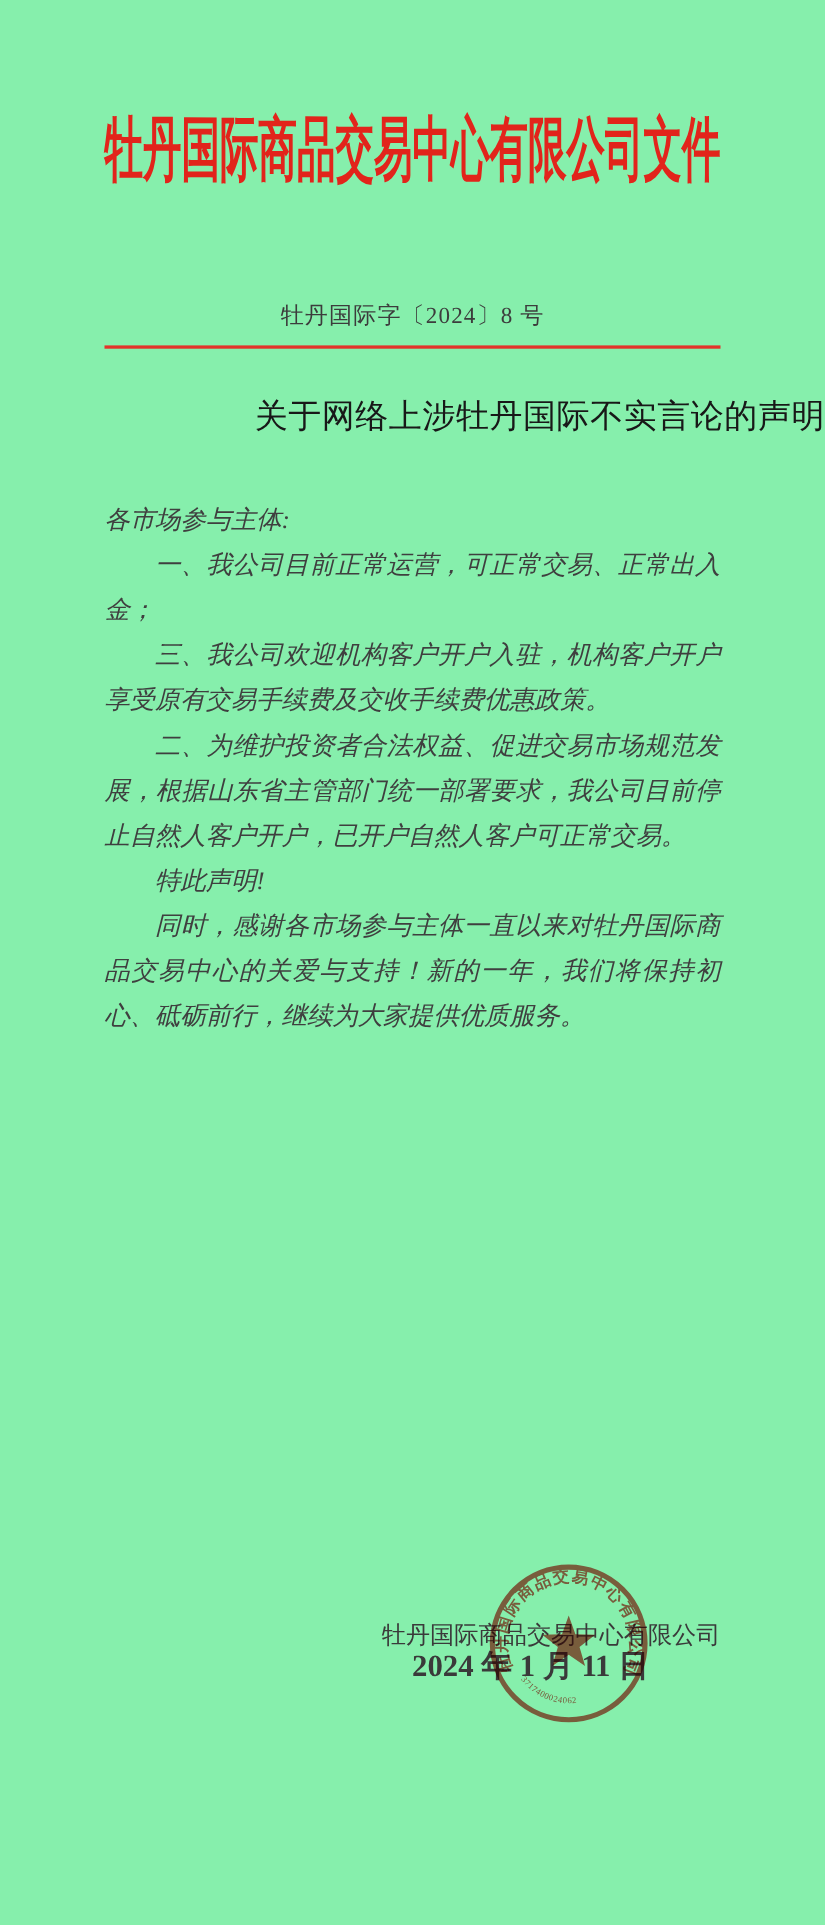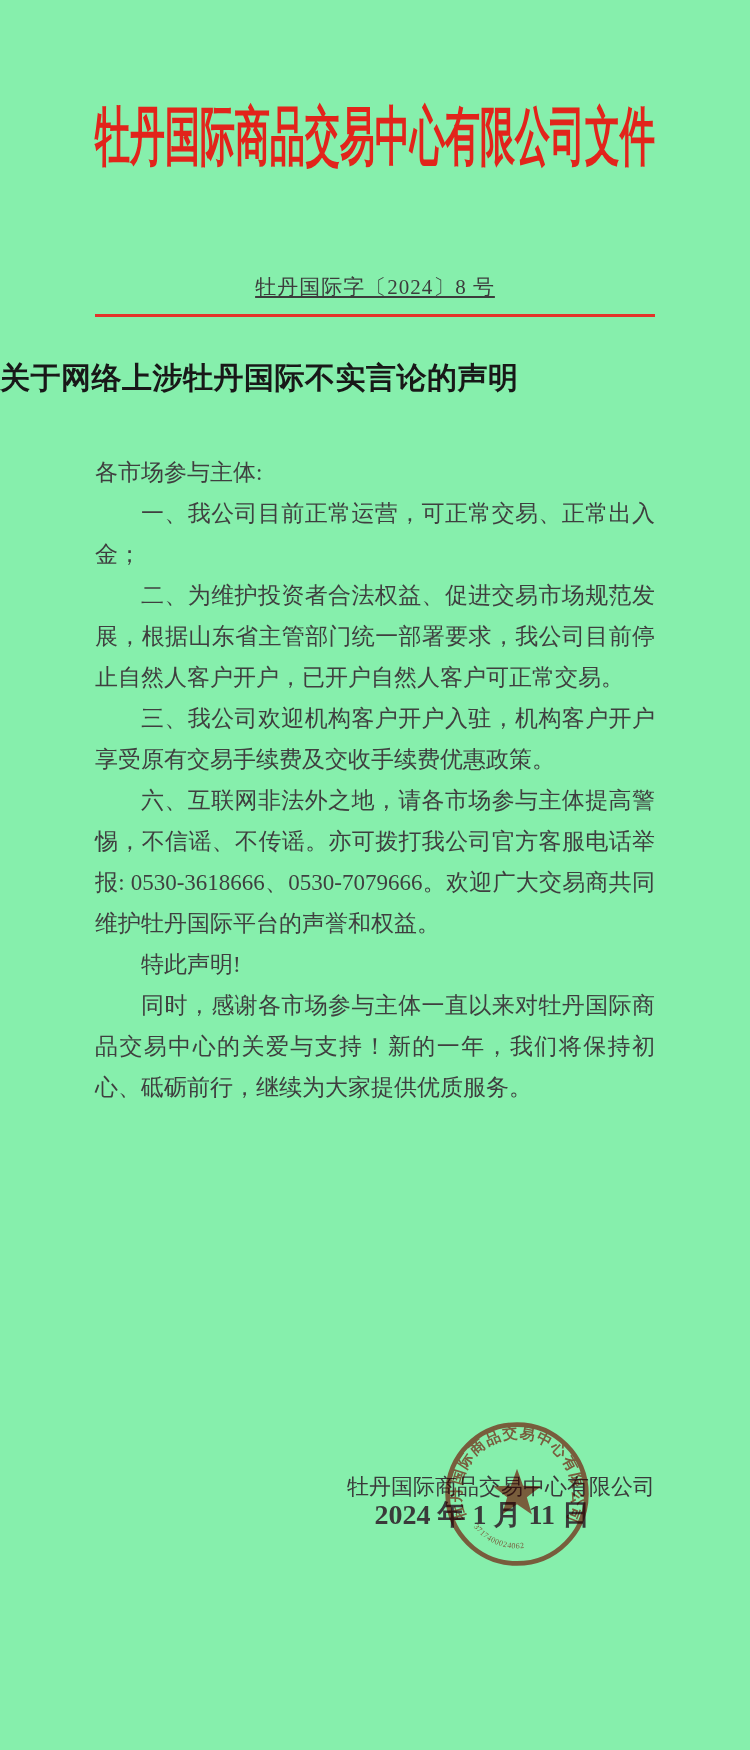--- a/index.html
+++ b/index.html
@@ -9,33 +9,33 @@
     color:var(--body-text,#3f3f3f); overflow:hidden;
   }
   .header-title {
     position:absolute; top:103px; left:0; width:750px; text-align:center;
     font-size:35px; font-weight:bold; color:var(--header-red,#e2241b);
     transform:scaleY(1.82); transform-origin:50% 0; white-space:nowrap;
     letter-spacing:0; line-height:38px;
   }
   .doc-number {
     position:absolute; top:273px; left:0; width:750px; text-align:center;
-    font-size:21px; color:#3c3c3c; letter-spacing:1px;text-decoration:underline;
+    font-size:21px; color:#3c3c3c; letter-spacing:1px;
   }
   .red-line {
     position:absolute; top:314px; left:95px; width:560px; height:3px;
     background:var(--line-red,#e3332a);
   }
   .doc-title {
-    position:absolute; top:358px; left:0; width:750px; margin:0; text-align:left;
-    font-size:30px; font-weight:bold; color:#181818; letter-spacing:0.5px;
+    position:absolute; top:358px; left:0; width:750px; margin:0; text-align:right;
+    font-size:30px; font-weight:normal; color:#181818; letter-spacing:0.5px;
   }
   .body-text {
     position:absolute; top:452px; left:95px; width:560px;
-    font-size:23px; line-height:41px; text-align:justify; text-justify:inter-ideograph;
+    font-size:23px; line-height:41px; text-align:justify; text-justify:inter-ideograph;font-style:italic;
   }
   .body-text p { margin:0; }
   .para { text-indent:2em; }
   .sig-name {
     position:absolute; top:1472px; right:95px; font-size:22px; color:#3a3a3a;
     white-space:nowrap;
   }
   .sig-date {
     position:absolute; top:1496px; right:160px; font-size:28px; color:#3a3a3a;
     white-space:nowrap;
@@ -60,23 +60,22 @@
 
   <div class="doc-number">牡丹国际字〔2024〕8 号</div>
 
   <div class="red-line"></div>
 
   <h1 class="doc-title">关于网络上涉牡丹国际不实言论的声明</h1>
 
   <div class="body-text">
     <p class="salutation">各市场参与主体:</p>
     <p class="para">一、我公司目前正常运营，可正常交易、正常出入金；</p>
+    <p class="para">三、我公司欢迎机构客户开户入驻，机构客户开户享受原有交易手续费及交收手续费优惠政策。</p>
     <p class="para">二、为维护投资者合法权益、促进交易市场规范发展，根据山东省主管部门统一部署要求，我公司目前停止自然人客户开户，已开户自然人客户可正常交易。</p>
-    <p class="para">三、我公司欢迎机构客户开户入驻，机构客户开户享受原有交易手续费及交收手续费优惠政策。</p>
-    <p class="para">六、互联网非法外之地，请各市场参与主体提高警惕，不信谣、不传谣。亦可拨打我公司官方客服电话举报: 0530-3618666、0530-7079666。欢迎广大交易商共同维护牡丹国际平台的声誉和权益。</p>
     <p class="para">特此声明!</p>
     <p class="para">同时，感谢各市场参与主体一直以来对牡丹国际商品交易中心的关爱与支持！新的一年，我们将保持初心、砥砺前行，继续为大家提供优质服务。</p>
   </div>
 
   <div class="sig-name">牡丹国际商品交易中心有限公司</div>
   <div class="sig-date">2024 年 1 月 11 日</div>
 
   <div class="seal">
     <svg viewBox="0 0 160 160" xmlns="http://www.w3.org/2000/svg">
       <defs>

